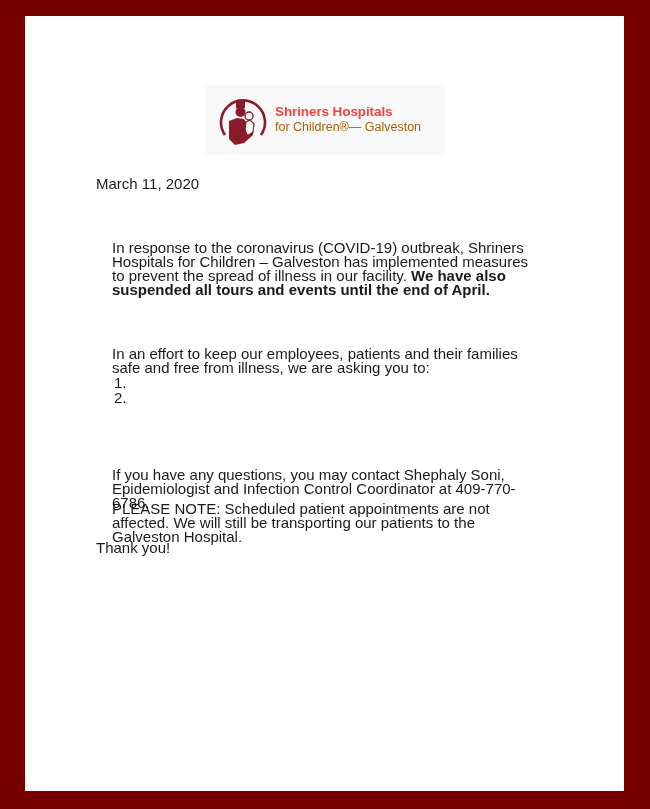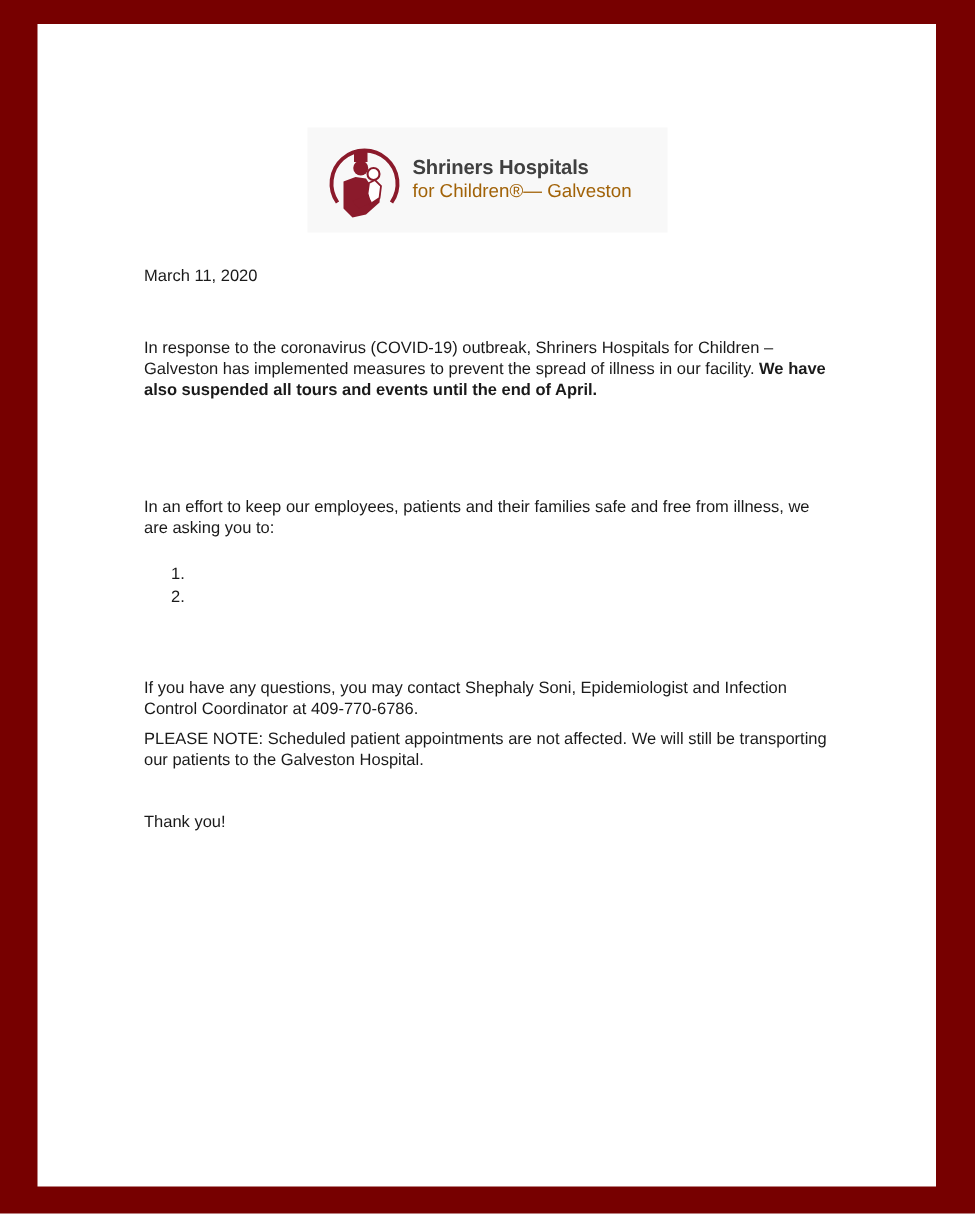--- a/index.html
+++ b/index.html
@@ -24,36 +24,36 @@
     }
     .logo-mark {
       position: absolute;
       left: 12px; top: 6px;
       width: 52px; height: 60px;
     }
     .logo-title {
       position: absolute;
       left: 70px; top: 19px;
       font-size: 13.5px; font-weight: bold;
-      color: #404040; white-space: nowrap;
+      color: #ef4444; white-space: nowrap;
       letter-spacing: -0.1px;
     }
     .logo-sub {
       position: absolute;
       left: 70px; top: 35px;
       font-size: 12.5px; color: #a16207;
       white-space: nowrap;
     }
     .body-text {
       position: absolute;
       left: 71px; width: 460px;
-      font-size: 11px; line-height: 14px;
+      font-size: 15px; line-height: 14px;
       color: #1a1a1a;
     }
-    .body-text p { margin: 0; }
+    .body-text p { margin: 16px; }
     .date { top: 161px; }
     .p1 { top: 209px; }
     .p2 { top: 265px; }
     .p3 { top: 315px; }
     .list { top: 360px; }
     .p4 { top: 436px; }
     .p5 { top: 470px; }
     .thanks { top: 525px; }
     .sig { top: 548px; }
     .list-item { position: relative; padding-left: 35px; }

